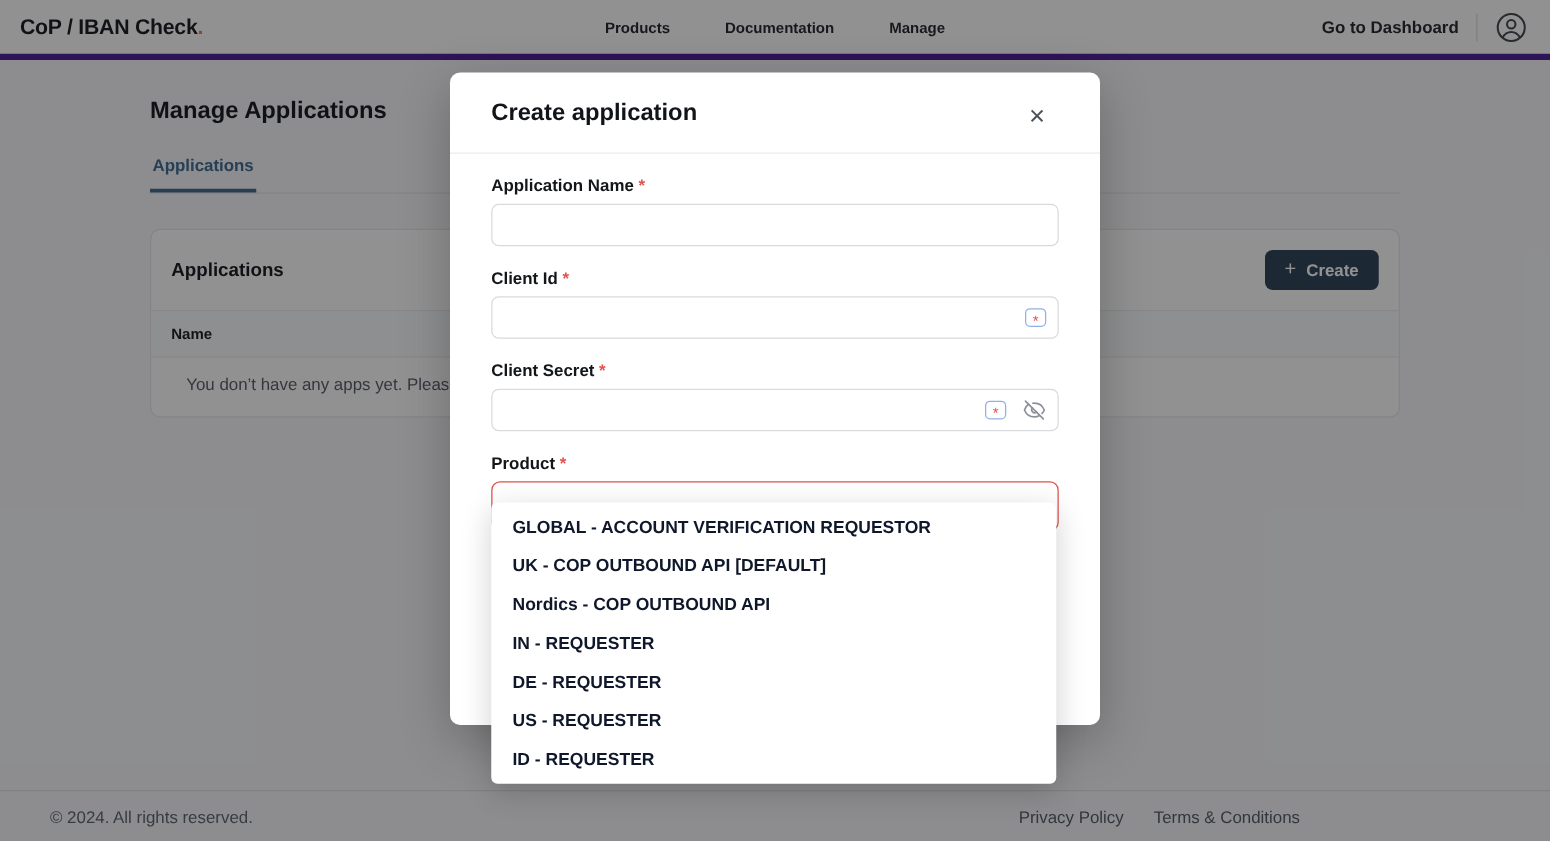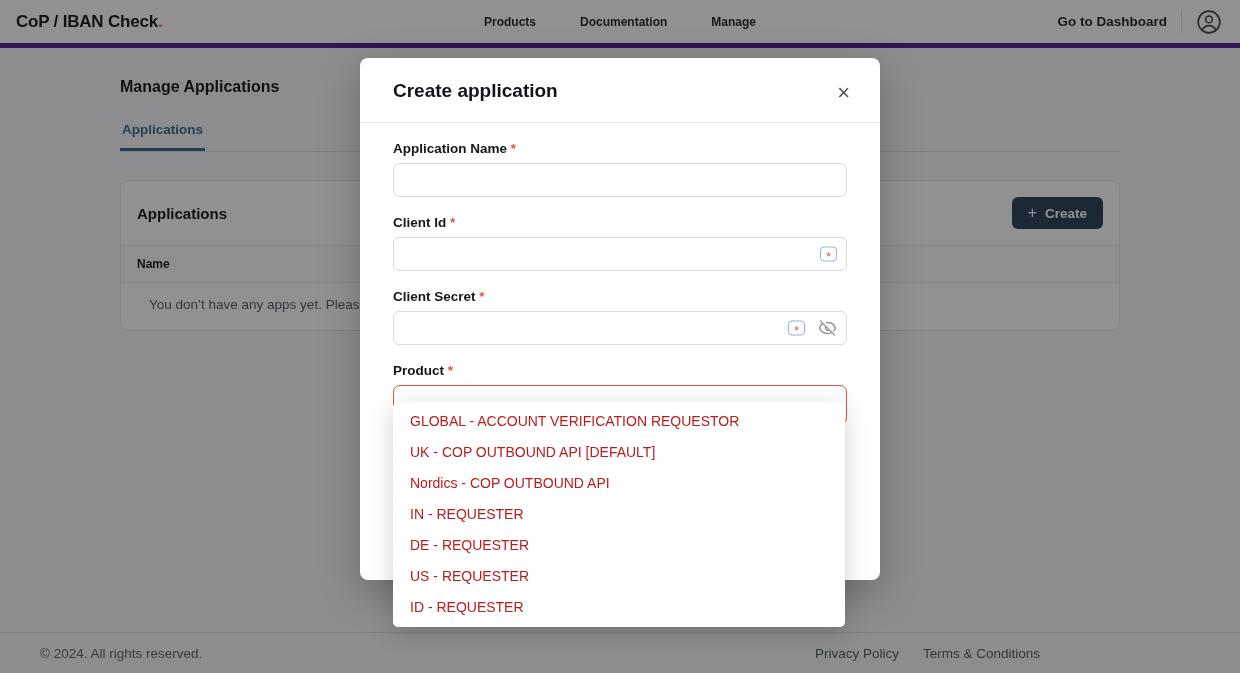--- a/index.html
+++ b/index.html
@@ -23,21 +23,21 @@
     display:flex; align-items:center; gap:44px;
   }
   .nav-link { font-size:12px; font-weight:bold; color:#1f2328; cursor:pointer; text-decoration:none; }
   .nav-right { margin-left:auto; display:flex; align-items:center; gap:14px; }
   .dash-link { font-size:13.5px; font-weight:bold; color:#1f2328; cursor:pointer; text-decoration:none; }
   .nav-divider { width:1px; height:22px; background:#dcdcdc; }
   .avatar { display:flex; align-items:center; cursor:pointer; }
 
   main { flex:1 1 auto; }
   .container { width:1000px; margin:0 auto; }
-  .page-title { margin-top:30px; font-size:16px; font-weight:bold; color:#14171a; }
+  .page-title { margin-top:30px; font-size:19px; font-weight:bold; color:#14171a; }
   .tabs { margin-top:24px; border-bottom:1px solid #e4e4e4; }
   .tab {
     display:inline-block; font-size:13.5px; font-weight:bold; color:#3d6a8f;
     padding:0 2px 11px; border-bottom:3px solid #3d6a8f; cursor:pointer;
   }
   .card { margin-top:28px; background:#ffffff; border:1px solid #e7e7e7; border-radius:8px; overflow:hidden; }
   .card-header { display:flex; align-items:center; justify-content:space-between; padding:16px 16px; }
   .card-title { font-size:15px; font-weight:bold; color:#14171a; }
   .create-btn {
     display:flex; align-items:center; gap:8px; height:32px; padding:0 16px;
@@ -57,21 +57,21 @@
   .footer-links a { color:#525c66; cursor:pointer; text-decoration:none; }
 
   
   .overlay { position:absolute; inset:0; background:rgba(10,12,14,0.45); z-index:10; }
   .modal {
     position:absolute; left:360px; top:58px; width:520px; height:522px;
     background:#fff; border-radius:8px; box-shadow:0 12px 40px rgba(0,0,0,.25); z-index:20;
   }
   .modal-header {
     display:flex; align-items:flex-start; justify-content:space-between;
-    padding:22px 24px 16px 33px; border-bottom:1px solid #ececec;
+    padding:22px 38px 16px 33px; border-bottom:1px solid #ececec;
   }
   .modal-title { font-size:19px; font-weight:bold; color:#111418; }
   .close-btn {
     background:none; border:none; font-size:22px; line-height:1; color:#4c5258;
     cursor:pointer; font-family:inherit; padding:2px 6px;
   }
   .modal-body { padding:0 33px; }
   .field { margin-top:18px; }
   .field-label { display:block; font-size:13.5px; font-weight:bold; color:#14171a; margin-bottom:7px; }
   .req { color:#e0524a; }
@@ -90,22 +90,22 @@
   .eye-off { display:flex; align-items:center; cursor:pointer; }
   .select-error { height:40px; border:1.5px solid #dd5349; border-radius:7px; background:#fff; cursor:pointer; }
 
   
   .dropdown {
     position:absolute; left:393px; top:402px; width:452px; z-index:30;
     background:#fff; border-radius:5px; padding:4px 0;
     box-shadow:0 6px 24px rgba(0,0,0,.18);
   }
   .option {
-    height:31px; line-height:31px; padding:0 17px; font-size:14px; color:#b91c1c;
-    white-space:nowrap; overflow:hidden; cursor:pointer;
+    height:31px; line-height:31px; padding:0 17px; font-size:14px; color:#0f172a;
+    white-space:nowrap; overflow:hidden; cursor:pointer;font-weight:bold;
   }
 </style>
 </head>
 <body>
 
 <div class="page">
 
   <header class="navbar">
     <div class="logo">
       <span>CoP / IBAN Check</span><span class="dot">.</span>

